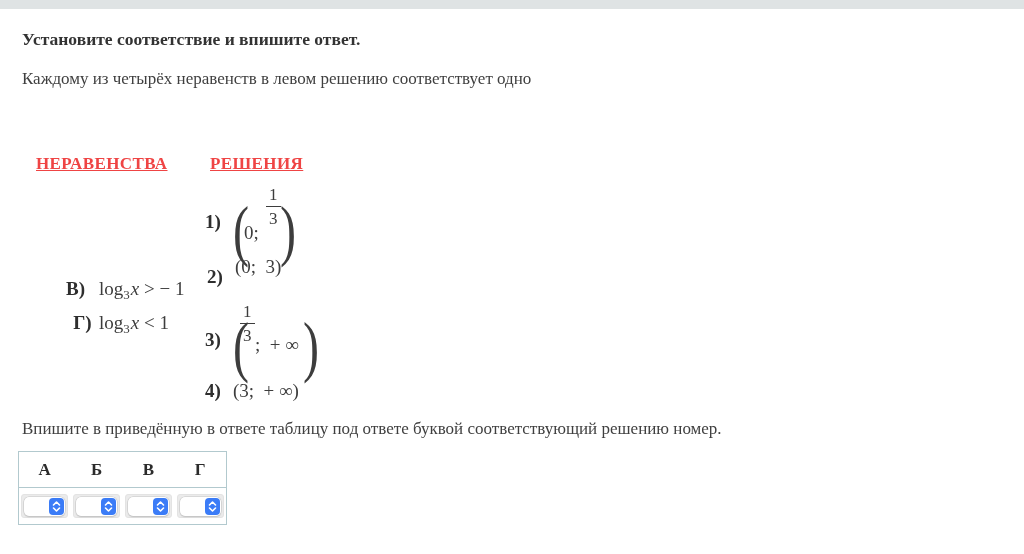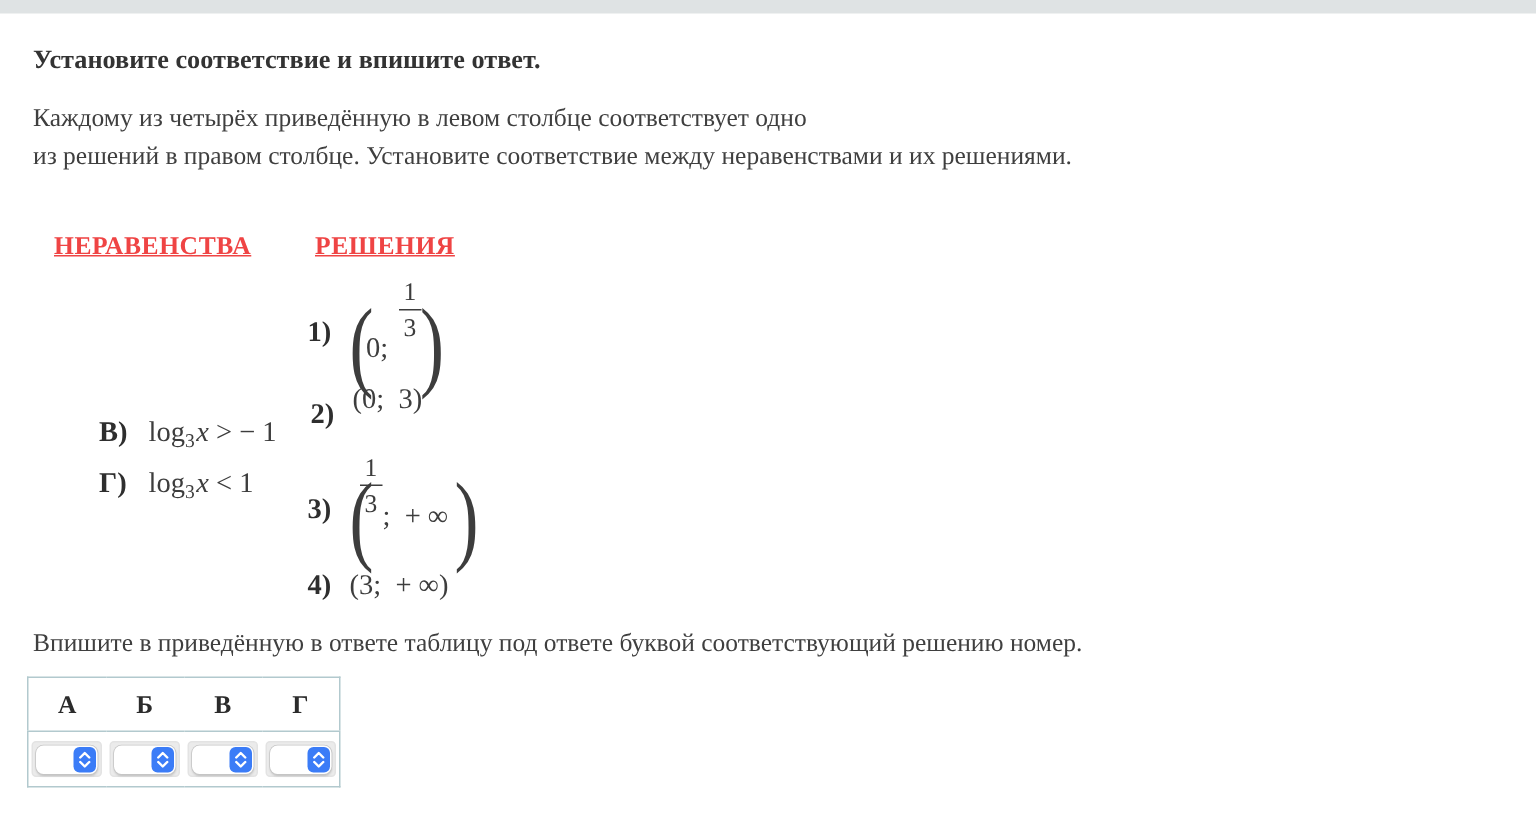--- a/index.html
+++ b/index.html
@@ -53,31 +53,30 @@
 </head>
 <body>
 
 <div class="stage">
 
   <div class="topbar"></div>
 
   <div class="title">Установите соответствие и впишите ответ.</div>
 
   <div class="intro">
-    <div>Каждому из четырёх приведённую в левом столбце соответствует одно</div>
-    <div>из решений в правом столбце. Установите соответствие между неравенствами и их решениями.</div>
+    <div>Каждому из четырёх неравенств в левом решению соответствует одно</div>
   </div>
 
   <div class="col-header left">НЕРАВЕНСТВА</div>
   <div class="col-header right">РЕШЕНИЯ</div>
 
   <div class="ineq-row" style="top:256px;">
     <span class="ineq-label">В)</span><span class="math"><span>log</span><sub>3</sub><i>x</i><span> &gt; − 1</span></span>
   </div>
-  <div class="ineq-row" style="top:290px;">
+  <div class="ineq-row" style="top:290px;text-align:center;">
     <span class="ineq-label">Г)</span><span class="math"><span>log</span><sub>3</sub><i>x</i><span> &lt; 1</span></span>
   </div>
 
   <div class="sol-label" style="left:205px; top:211px;">1)</div>
   <div class="construct" style="left:233px; top:186px; width:60px; height:74px;">
     <span class="bigparen" style="left:0; top:21px;">(</span>
     <span class="inner-txt" style="left:11px; top:36px;">0;</span>
     <span class="frac" style="left:33px; top:0;">
       <span class="num">1</span>
       <span class="den">3</span>

